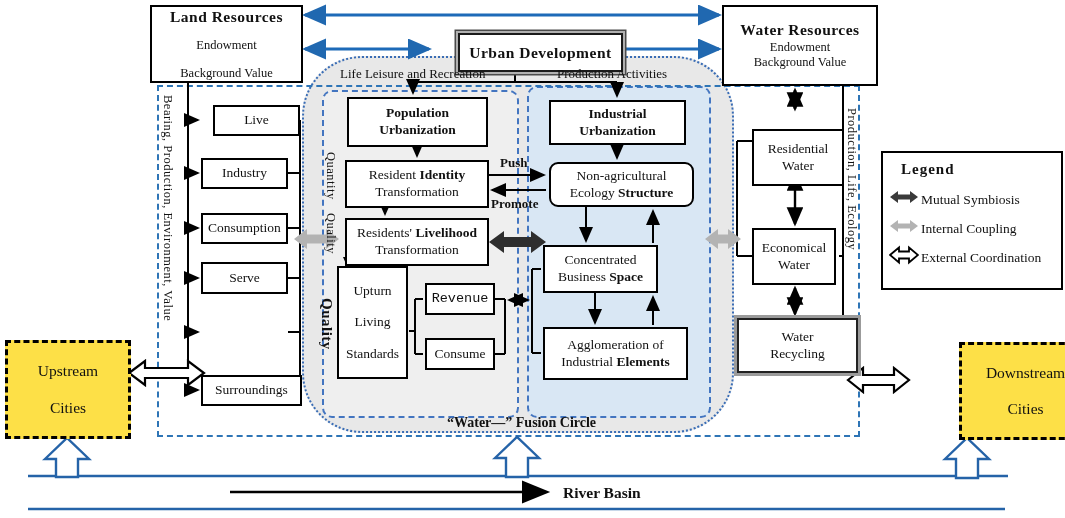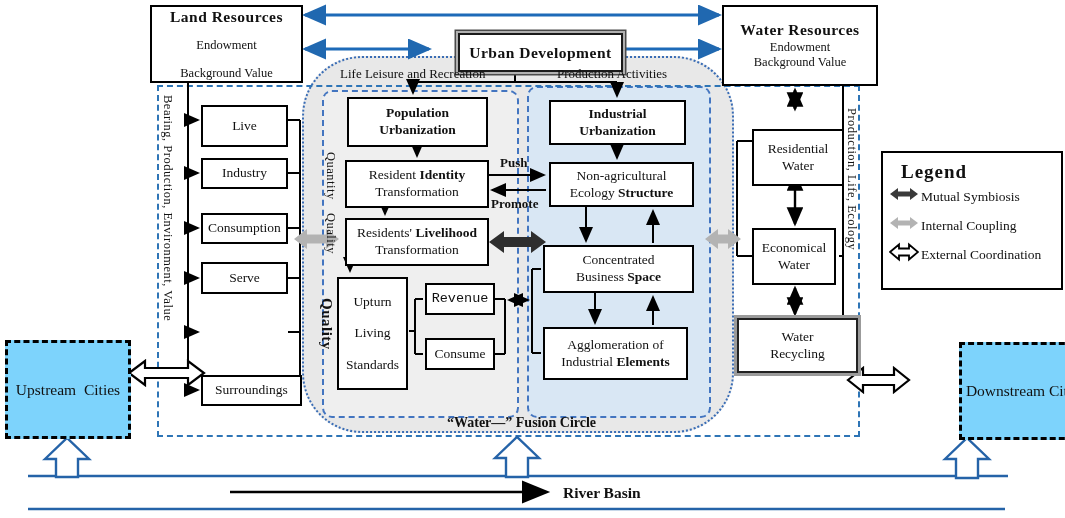--- a/index.html
+++ b/index.html
@@ -7,30 +7,30 @@
           font-family:"Liberation Serif","DejaVu Serif",serif;color:#111;}
   .box{position:absolute;background:#fff;border:2px solid #000;display:flex;flex-direction:column;
        align-items:center;justify-content:center;text-align:center;line-height:1.25;font-size:13.5px;box-sizing:border-box;}
   .bold{font-weight:bold;}
   .blob{position:absolute;left:302px;top:56px;width:432px;height:377px;background:#e8e8e8;
         border:2.5px dotted #3a6db5;border-radius:60px;box-sizing:border-box;}
   .panel{position:absolute;border:2px dashed #4375c0;border-radius:10px;box-sizing:border-box;}
   .panel.left{left:322px;top:90px;width:197px;height:328px;background:#efefef;}
   .panel.right{left:527px;top:86px;width:184px;height:332px;background:#d9e7f4;}
   .outer-dash{position:absolute;left:157px;top:85px;width:703px;height:352px;border:2px dashed #2e75b6;box-sizing:border-box;}
-  .city{position:absolute;background:#7dd3fc;border:3px dashed #000;display:flex;flex-direction:row;
+  .city{position:absolute;background:#fde047;border:3px dashed #000;display:flex;flex-direction:column;
         align-items:center;justify-content:space-evenly;text-align:center;font-size:15.5px;box-sizing:border-box;}
   .vtext{position:absolute;writing-mode:vertical-rl;text-orientation:mixed;font-size:12.5px;letter-spacing:.5px;line-height:1;}
   .lbl{position:absolute;font-size:13px;white-space:nowrap;}
   .double{border:2px solid #1a1a1a;box-shadow:0 0 0 2px #b0b0b0,0 0 0 3.5px #4a4a4a;}
   .recy{border:2px solid #222;box-shadow:0 0 0 3px #9b9b9b;}
   svg.overlay{position:absolute;left:0;top:0;pointer-events:none;}
   .legend{position:absolute;left:881px;top:151px;width:182px;height:139px;border:2px solid #000;
           background:#fff;box-sizing:border-box;padding:8px 4px 4px 6px;}
-  .legend h4{margin:0 0 0 12px;font-size:19px;letter-spacing:1px;}
+  .legend h4{margin:0 0 8px 12px;font-size:15px;letter-spacing:1px;}
   .lrow{display:flex;align-items:flex-end;margin:0 0 7px 0;font-size:13.5px;}
   .lrow svg{flex:0 0 auto;margin-right:2px;}
   .big-title{font-size:15.5px;font-weight:bold;letter-spacing:.5px;}
   .sub{font-size:12.5px;}
 </style>
 </head>
 <body>
 
 <div class="canvas">
 
@@ -128,21 +128,21 @@
     <div class="sub">Endowment</div>
     <div class="sub">Background Value</div>
   </div>
   <div class="box double" style="left:433px;top:33px;width:165px;height:39px;margin-left:25px;">
     <div class="big-title">Urban Development</div>
   </div>
   <div class="lbl" style="left:340px;top:66px;">Life Leisure and Recreation</div>
   <div class="lbl" style="left:557px;top:66px;">Production Activities</div>
 
   <div class="vtext" style="left:161px;top:95px;height:300px;">Bearing, Production, Environment, Value</div>
-  <div class="box" style="left:201px;top:105px;width:87px;height:42px;">Live</div>
+  <div class="box" style="left:213px;top:105px;width:87px;height:31px;">Live</div>
   <div class="box" style="left:201px;top:158px;width:87px;height:31px;">Industry</div>
   <div class="box" style="left:201px;top:213px;width:87px;height:31px;">Consumption</div>
   <div class="box" style="left:201px;top:262px;width:87px;height:32px;">Serve</div>
   <div class="box" style="left:201px;top:375px;width:101px;height:31px;">Surroundings</div>
 
   <div class="vtext" style="left:324px;top:152px;height:58px;">Quantity</div>
   <div class="vtext" style="left:324px;top:213px;height:56px;">Quality</div>
   <div class="vtext bold" style="left:319px;top:298px;height:78px;font-size:15px;">Quality</div>
 
   <div class="box bold" style="left:347px;top:97px;width:141px;height:50px;">
@@ -150,40 +150,40 @@
     <div>Urbanization</div>
   </div>
   <div class="box" style="left:345px;top:160px;width:144px;height:48px;">
     <div><span>Resident </span><b>Identity</b></div>
     <div>Transformation</div>
   </div>
   <div class="box" style="left:345px;top:218px;width:144px;height:48px;">
     <div><span>Residents' </span><b>Livelihood</b></div>
     <div>Transformation</div>
   </div>
-  <div class="box" style="left:337px;top:277px;width:71px;height:113px;justify-content:space-evenly;">
+  <div class="box" style="left:337px;top:266px;width:71px;height:113px;justify-content:space-evenly;">
     <div>Upturn</div>
     <div>Living</div>
     <div>Standards</div>
   </div>
   <div class="box" style="left:425px;top:283px;width:70px;height:32px;font-family:Liberation Mono, monospace;">Revenue</div>
   <div class="box" style="left:425px;top:338px;width:70px;height:32px;">Consume</div>
 
   <div class="lbl bold" style="left:500px;top:155px;">Push</div>
   <div class="lbl bold" style="left:491px;top:196px;">Promote</div>
 
   <div class="box bold" style="left:549px;top:100px;width:137px;height:45px;">
     <div>Industrial</div>
     <div>Urbanization</div>
   </div>
-  <div class="box" style="left:549px;top:162px;width:145px;height:45px;">
+  <div class="box" style="left:549px;top:162px;width:145px;height:45px;border-radius:9px;">
     <div>Non-agricultural</div>
     <div><span>Ecology </span><b>Structure</b></div>
   </div>
-  <div class="box" style="left:543px;top:245px;width:151px;height:48px;">
+  <div class="box" style="left:543px;top:245px;width:115px;height:48px;">
     <div>Concentrated</div>
     <div><span>Business </span><b>Space</b></div>
   </div>
   <div class="box" style="left:543px;top:327px;width:145px;height:53px;">
     <div>Agglomeration of</div>
     <div><span>Industrial </span><b>Elements</b></div>
   </div>
 
   <div class="box" style="left:752px;top:129px;width:92px;height:57px;">
     <div>Residential</div>

